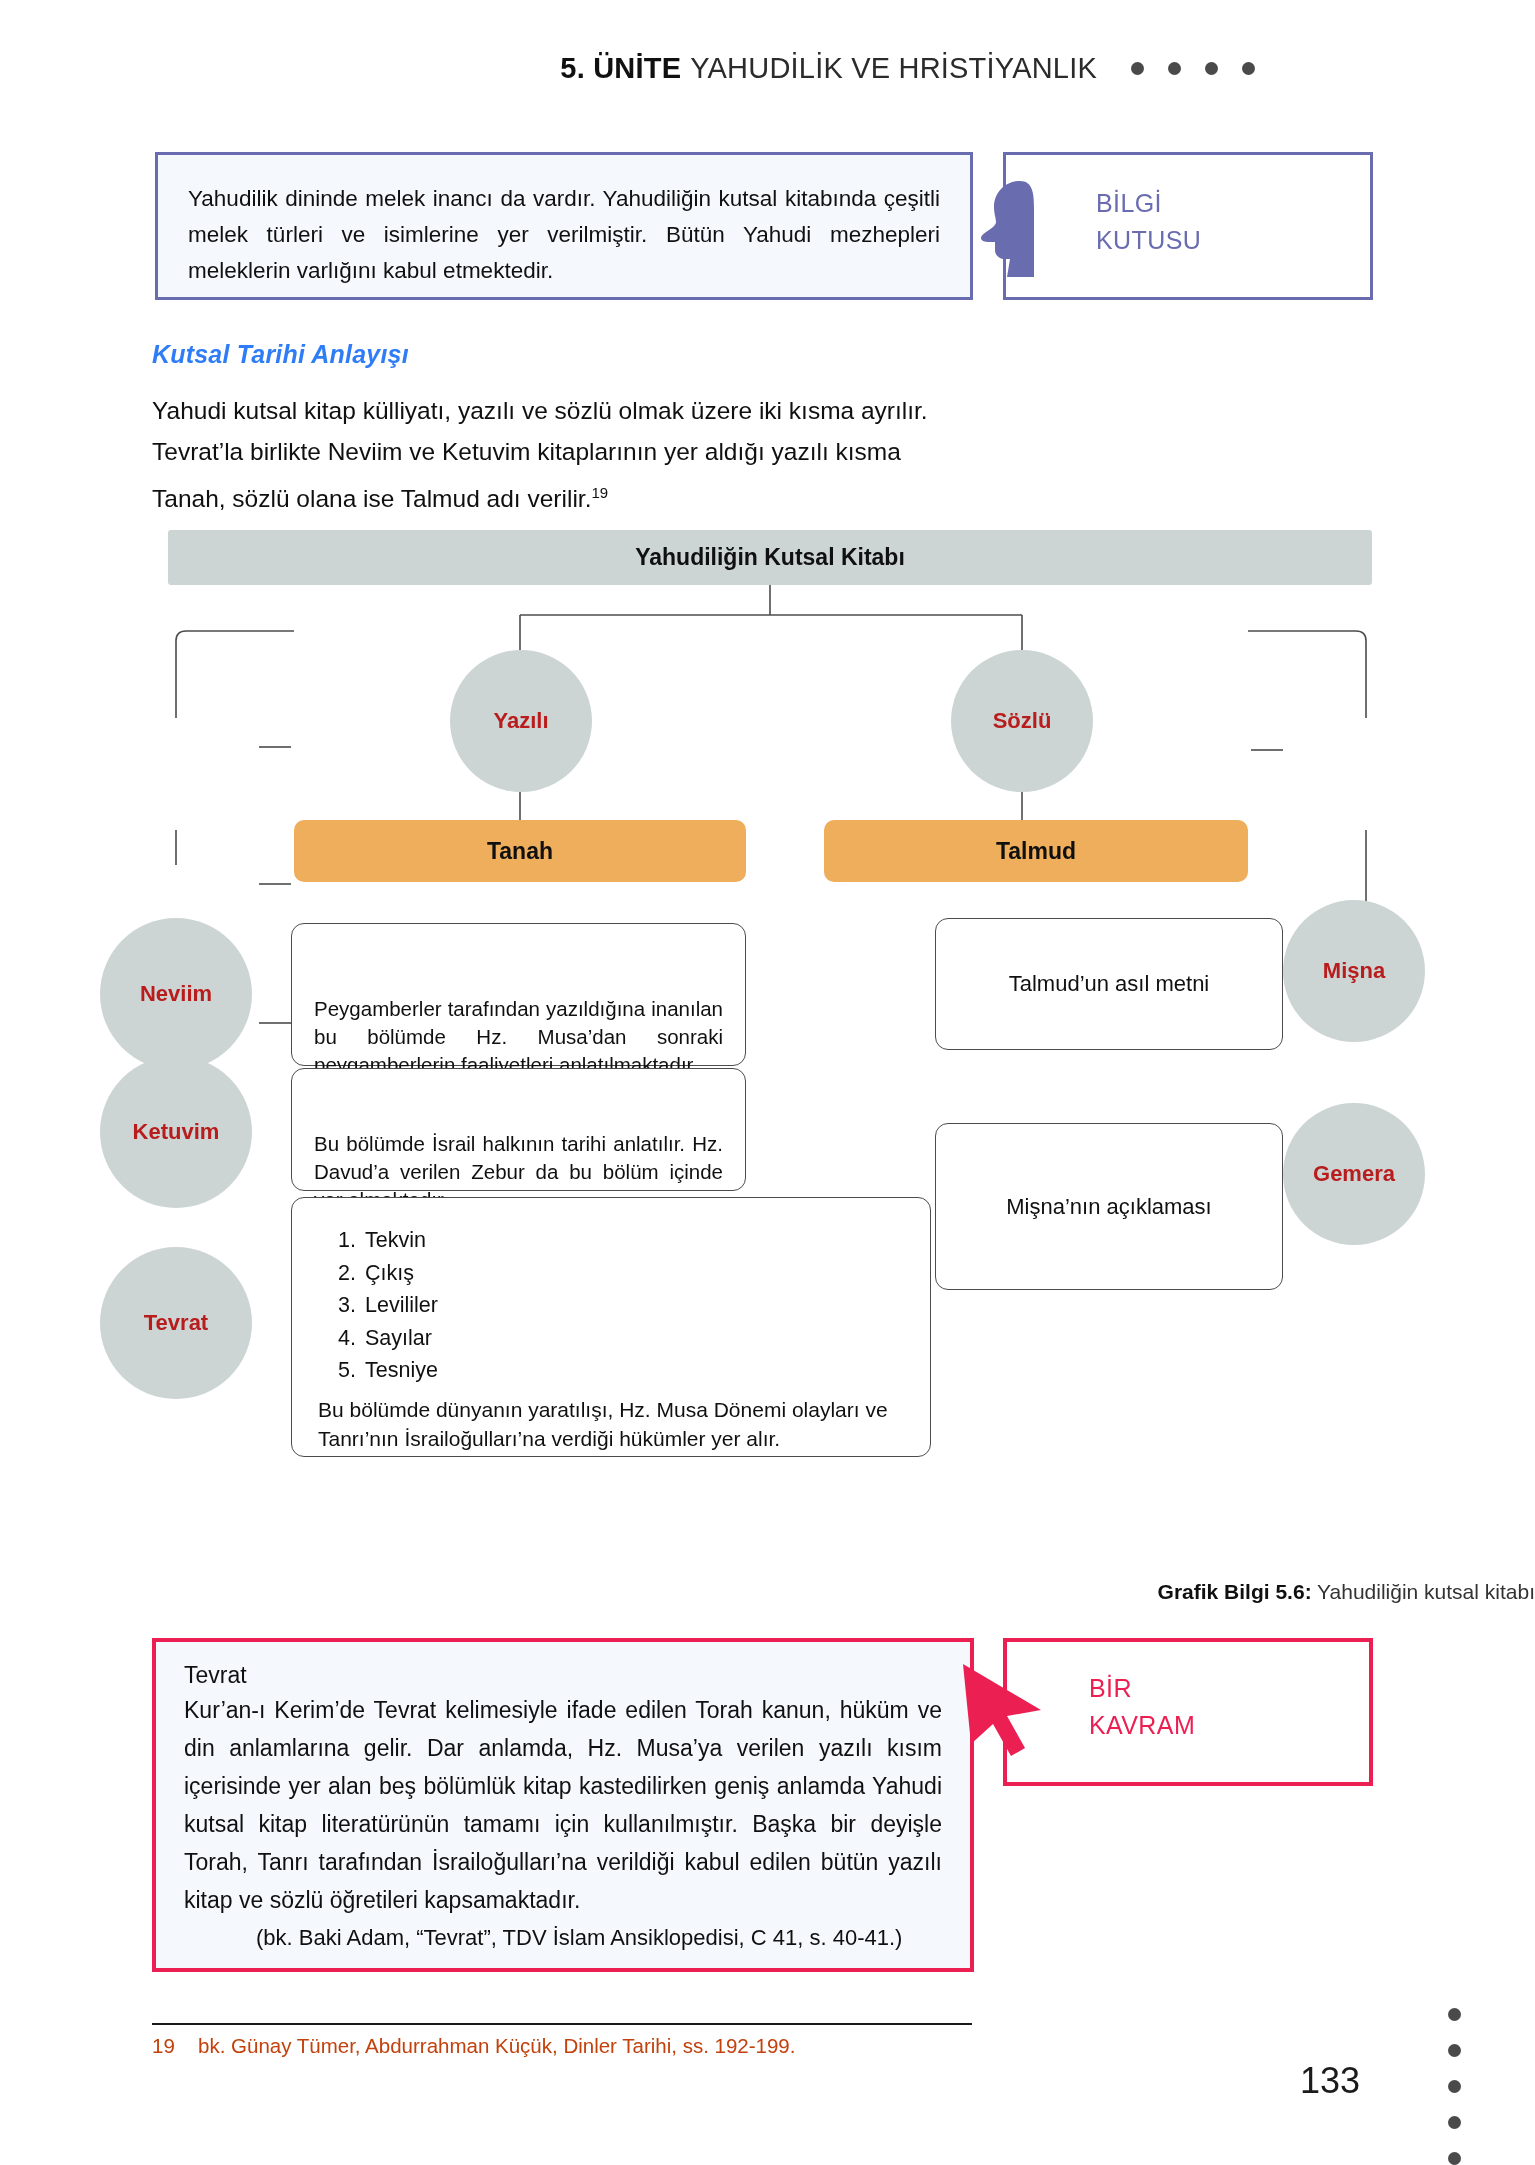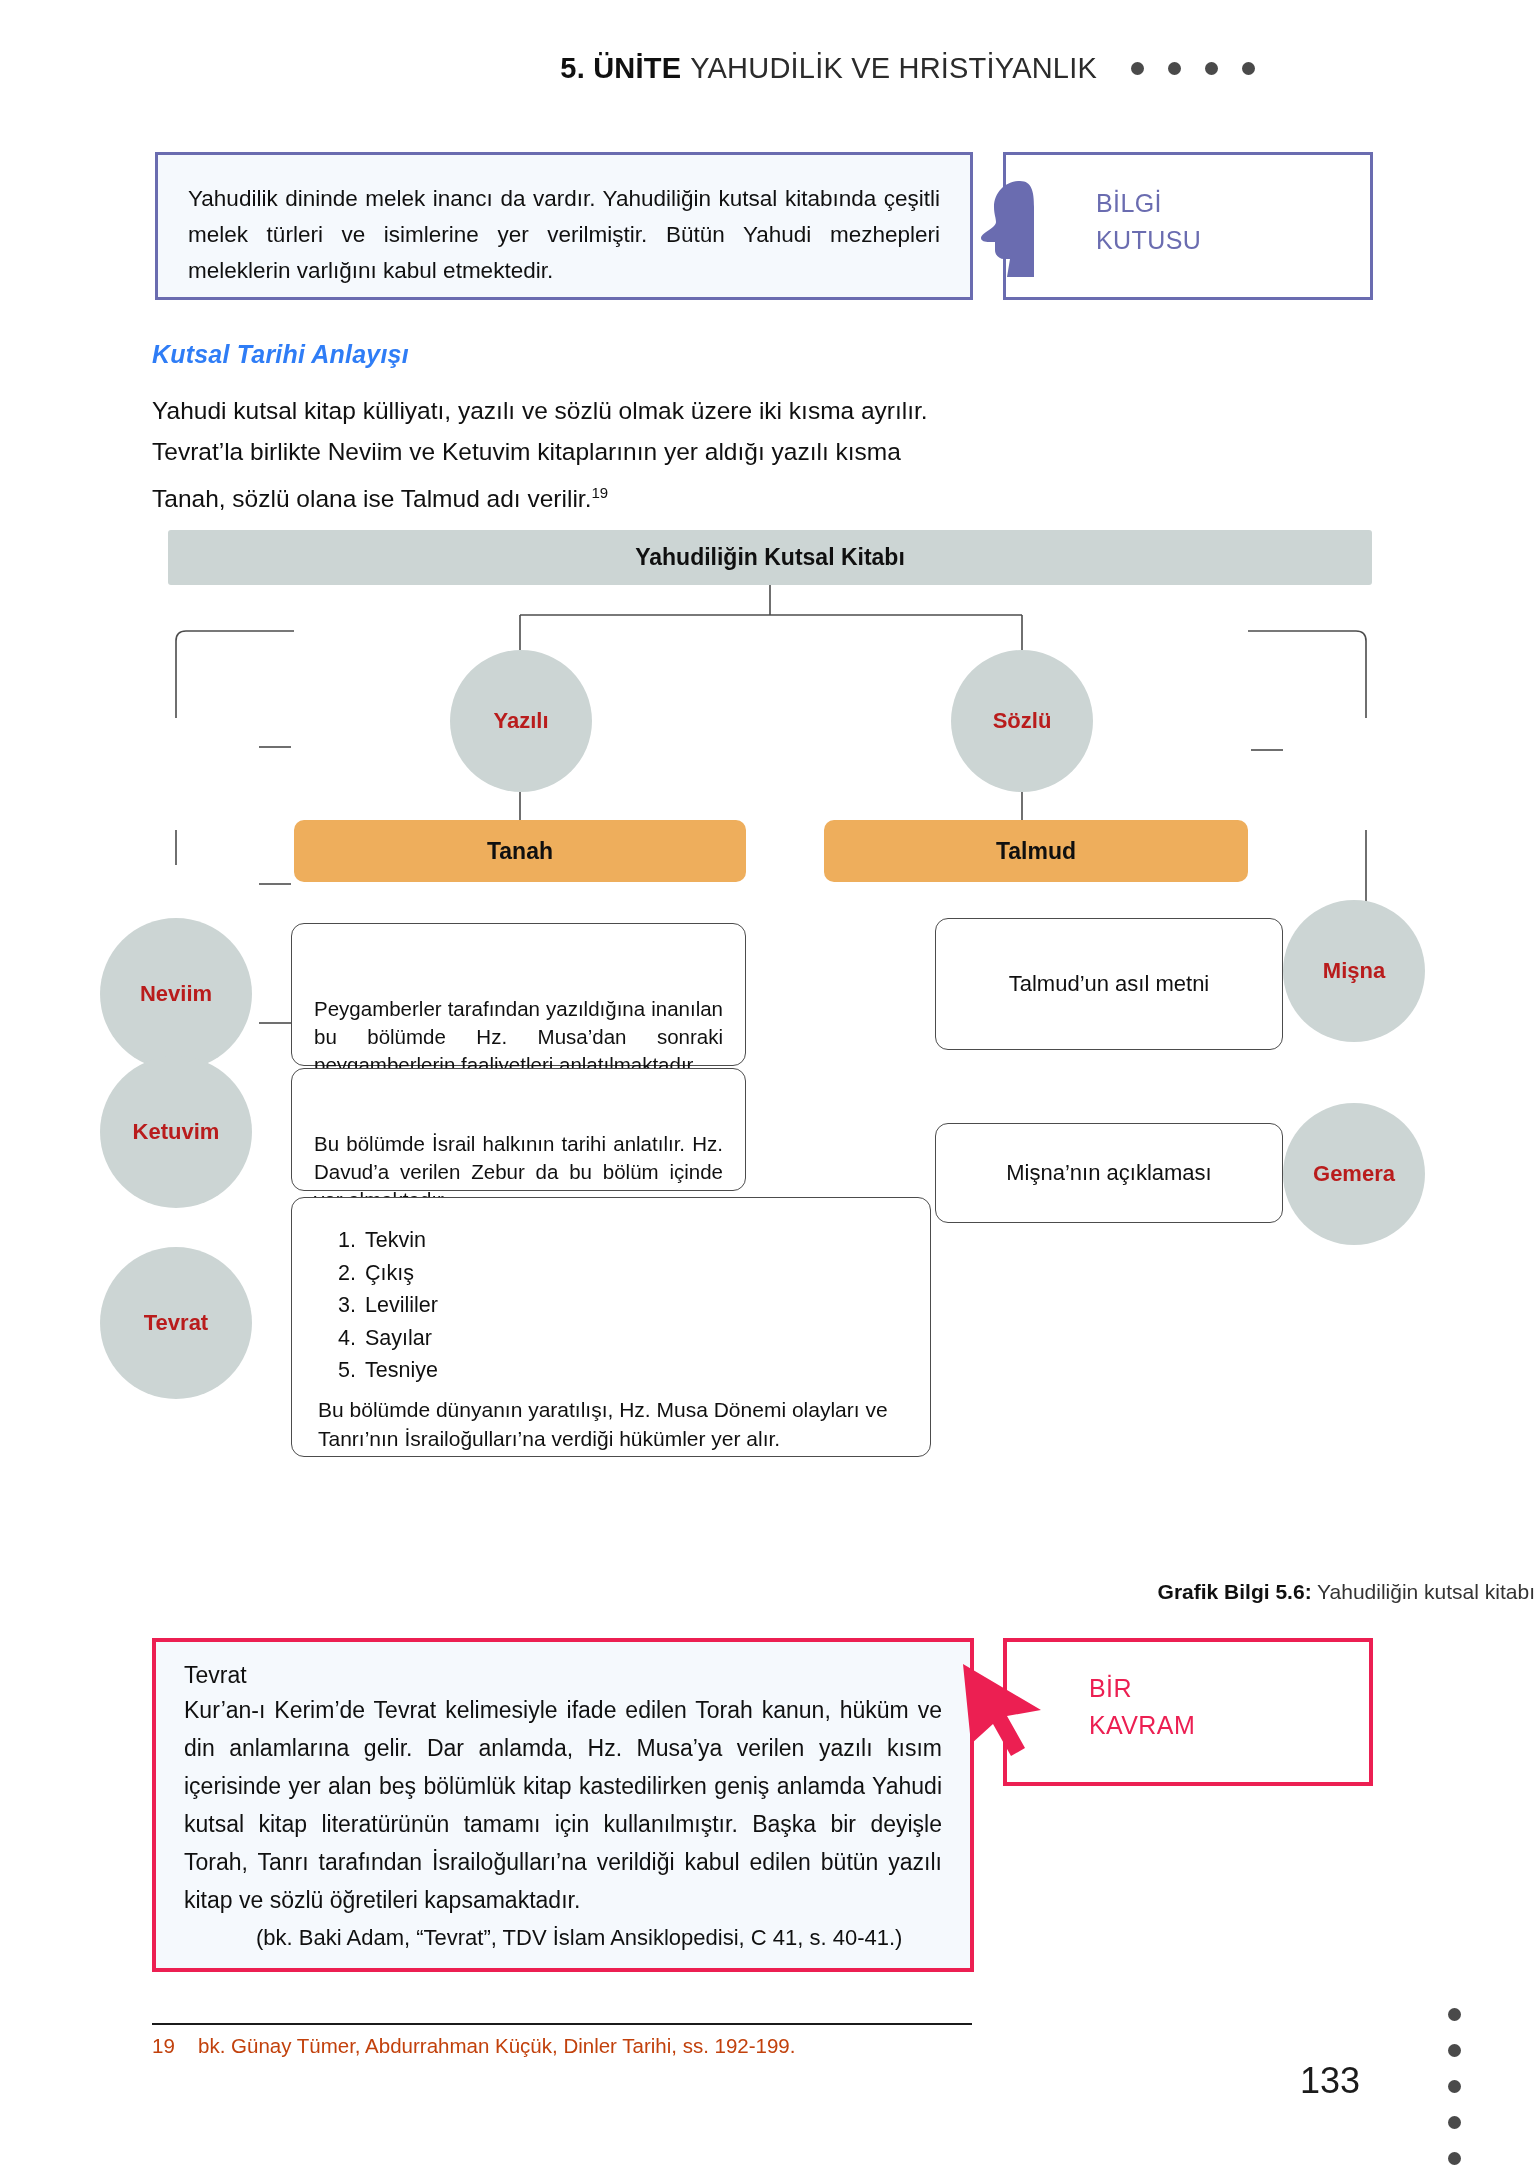--- a/index.html
+++ b/index.html
@@ -236,21 +236,21 @@
         <li><span class="num">3.</span><span>Levililer</span></li>
         <li><span class="num">4.</span><span>Sayılar</span></li>
         <li><span class="num">5.</span><span>Tesniye</span></li>
       </ol>
       <div class="tail">Bu bölümde dünyanın yaratılışı, Hz. Musa Dönemi olayları ve Tanrı’nın İsrailoğulları’na verdiği hükümler yer alır.</div>
     </div>
 
     <div class="rbox ctr" style="left:935px;top:398px;width:348px;height:132px;">Talmud’un asıl metni</div>
     <div class="circ" style="left:1283px;top:380px;width:142px;height:142px;">Mişna</div>
 
-    <div class="rbox ctr" style="left:935px;top:603px;width:348px;height:100px;">Mişna’nın açıklaması</div>
+    <div class="rbox ctr" style="left:935px;top:603px;width:348px;height:167px;">Mişna’nın açıklaması</div>
     <div class="circ" style="left:1283px;top:583px;width:142px;height:142px;">Gemera</div>
   </div>
 
   <div class="caption">
     <b>Grafik Bilgi 5.6:</b><span> Yahudiliğin kutsal kitabı</span>
   </div>
 
   <div class="kavbox">
     <p class="kav-title">Tevrat</p>
     <p class="kav-body">Kur’an-ı Kerim’de Tevrat kelimesiyle ifade edilen Torah kanun, hüküm ve din anlamlarına gelir. Dar anlamda, Hz. Musa’ya verilen yazılı kısım içerisinde yer alan beş bölümlük kitap kastedilirken geniş anlamda Yahudi kutsal kitap literatürünün tamamı için kullanılmıştır. Başka bir deyişle Torah, Tanrı tarafından İsrailoğulları’na verildiği kabul edilen bütün yazılı kitap ve sözlü öğretileri kapsamaktadır.</p>

